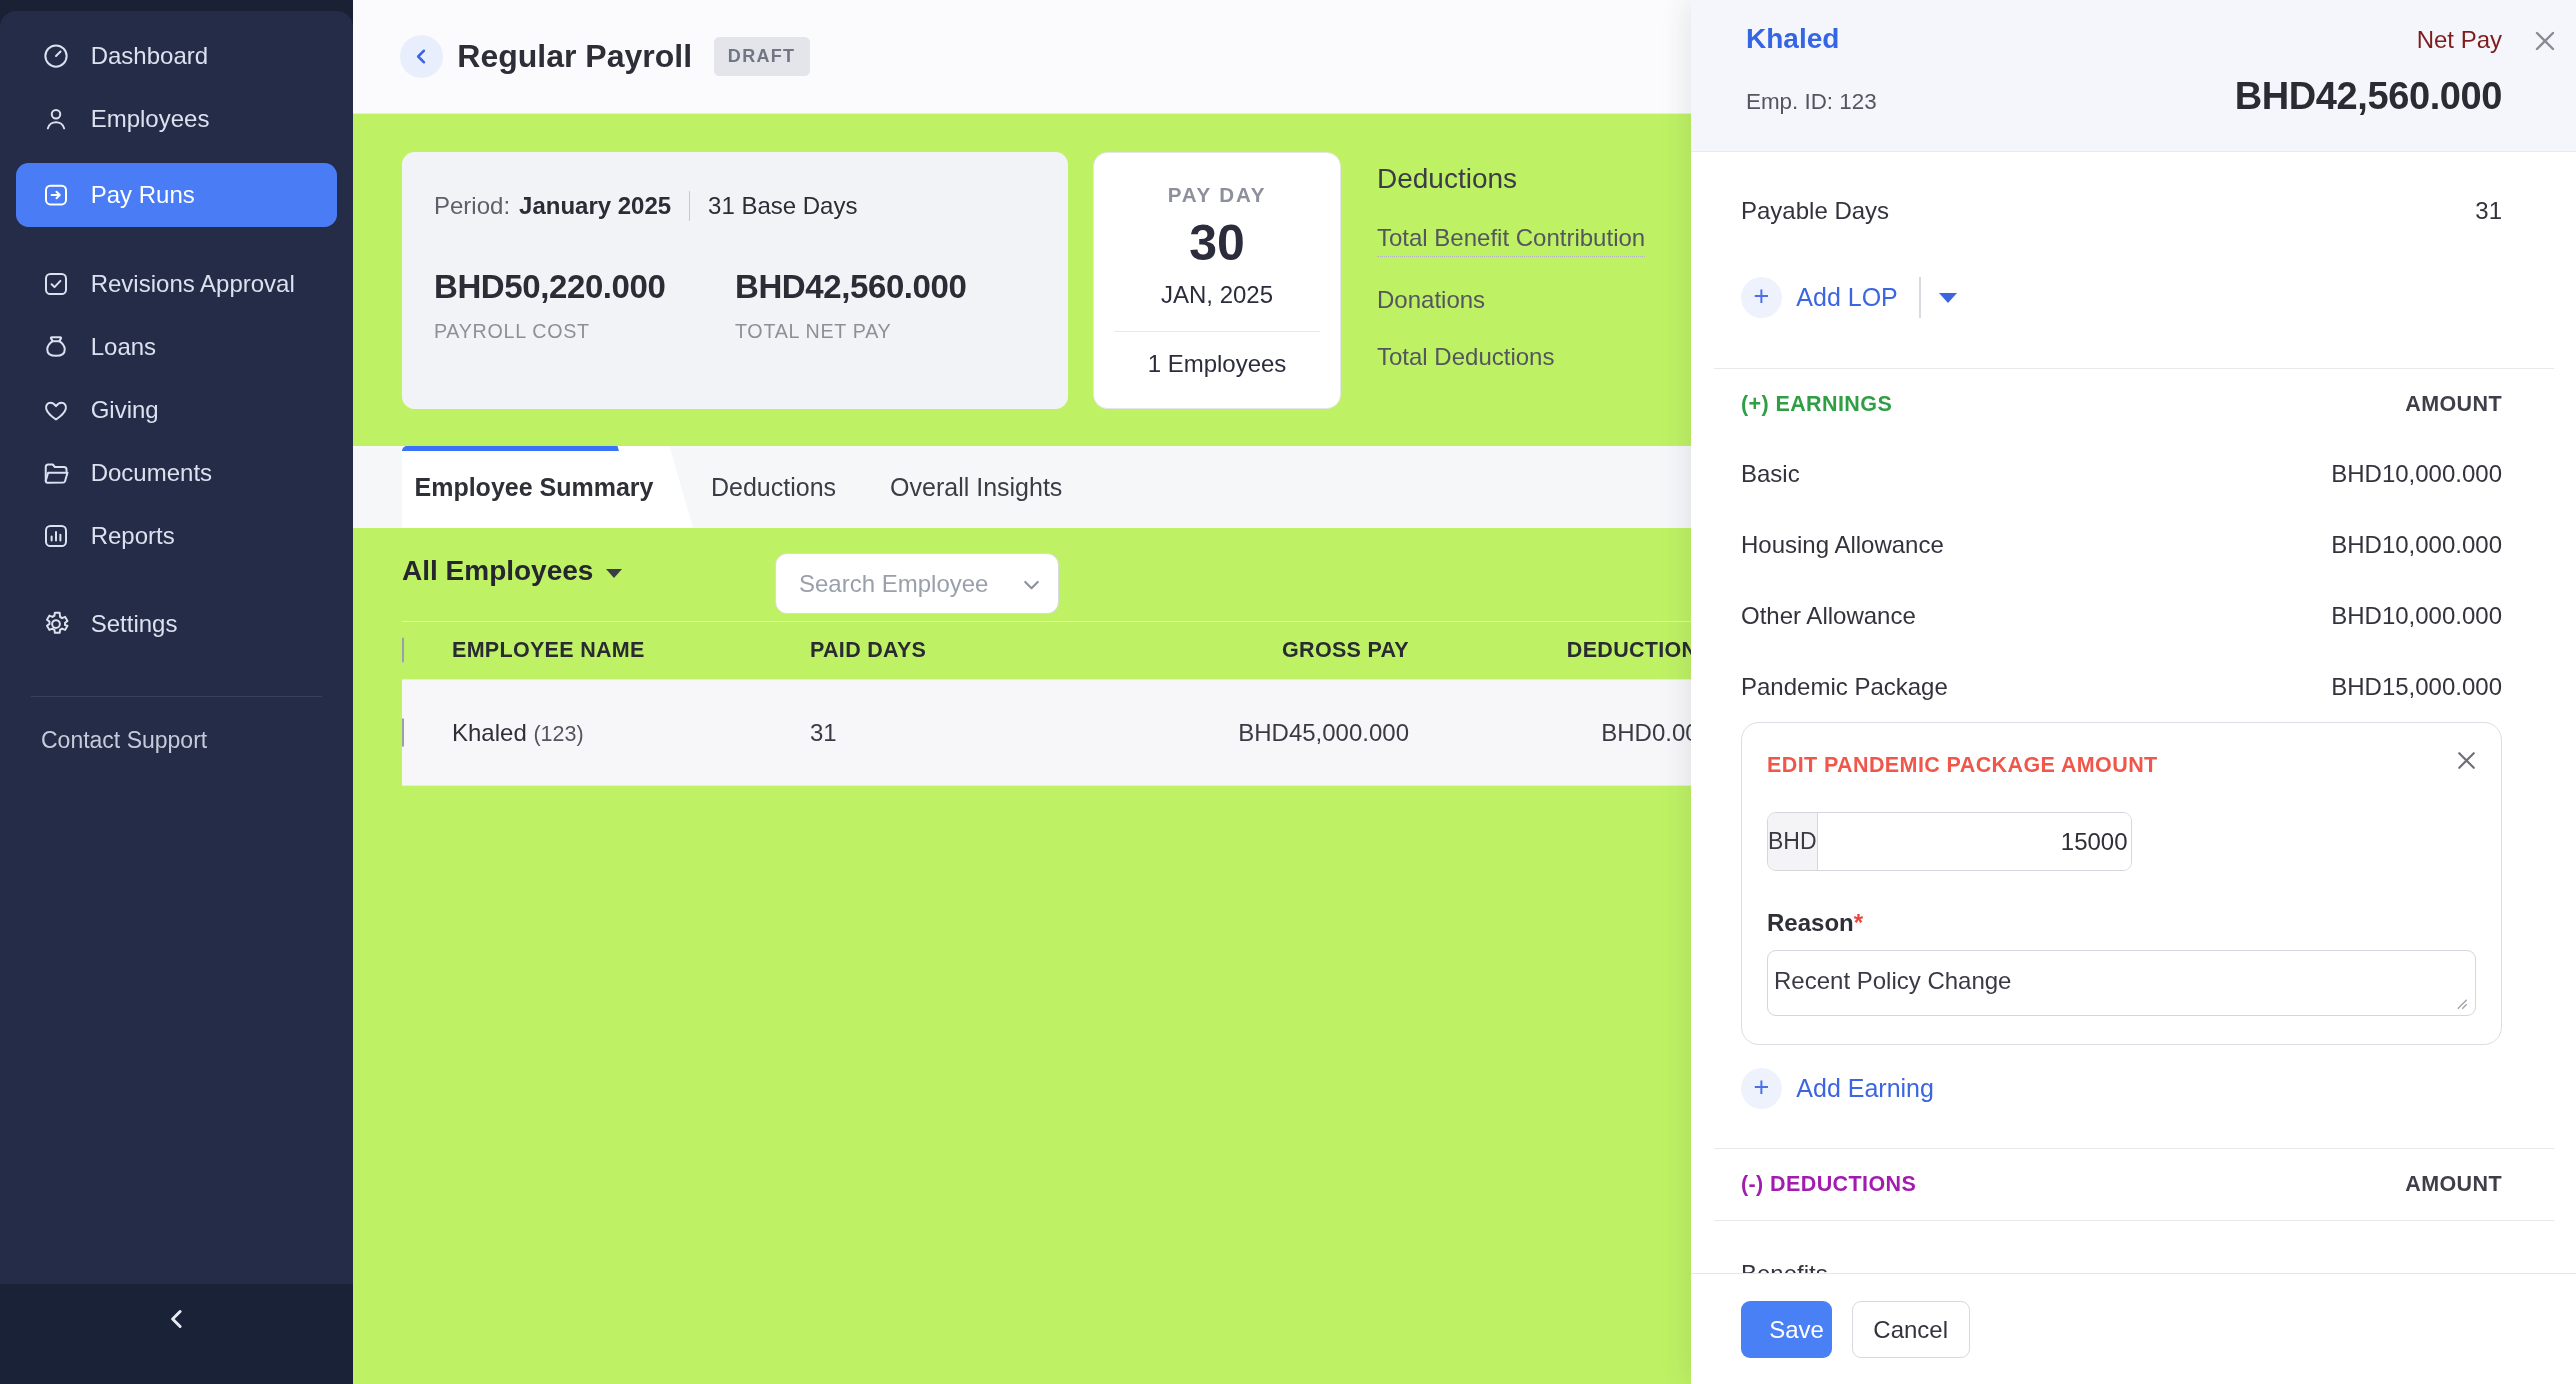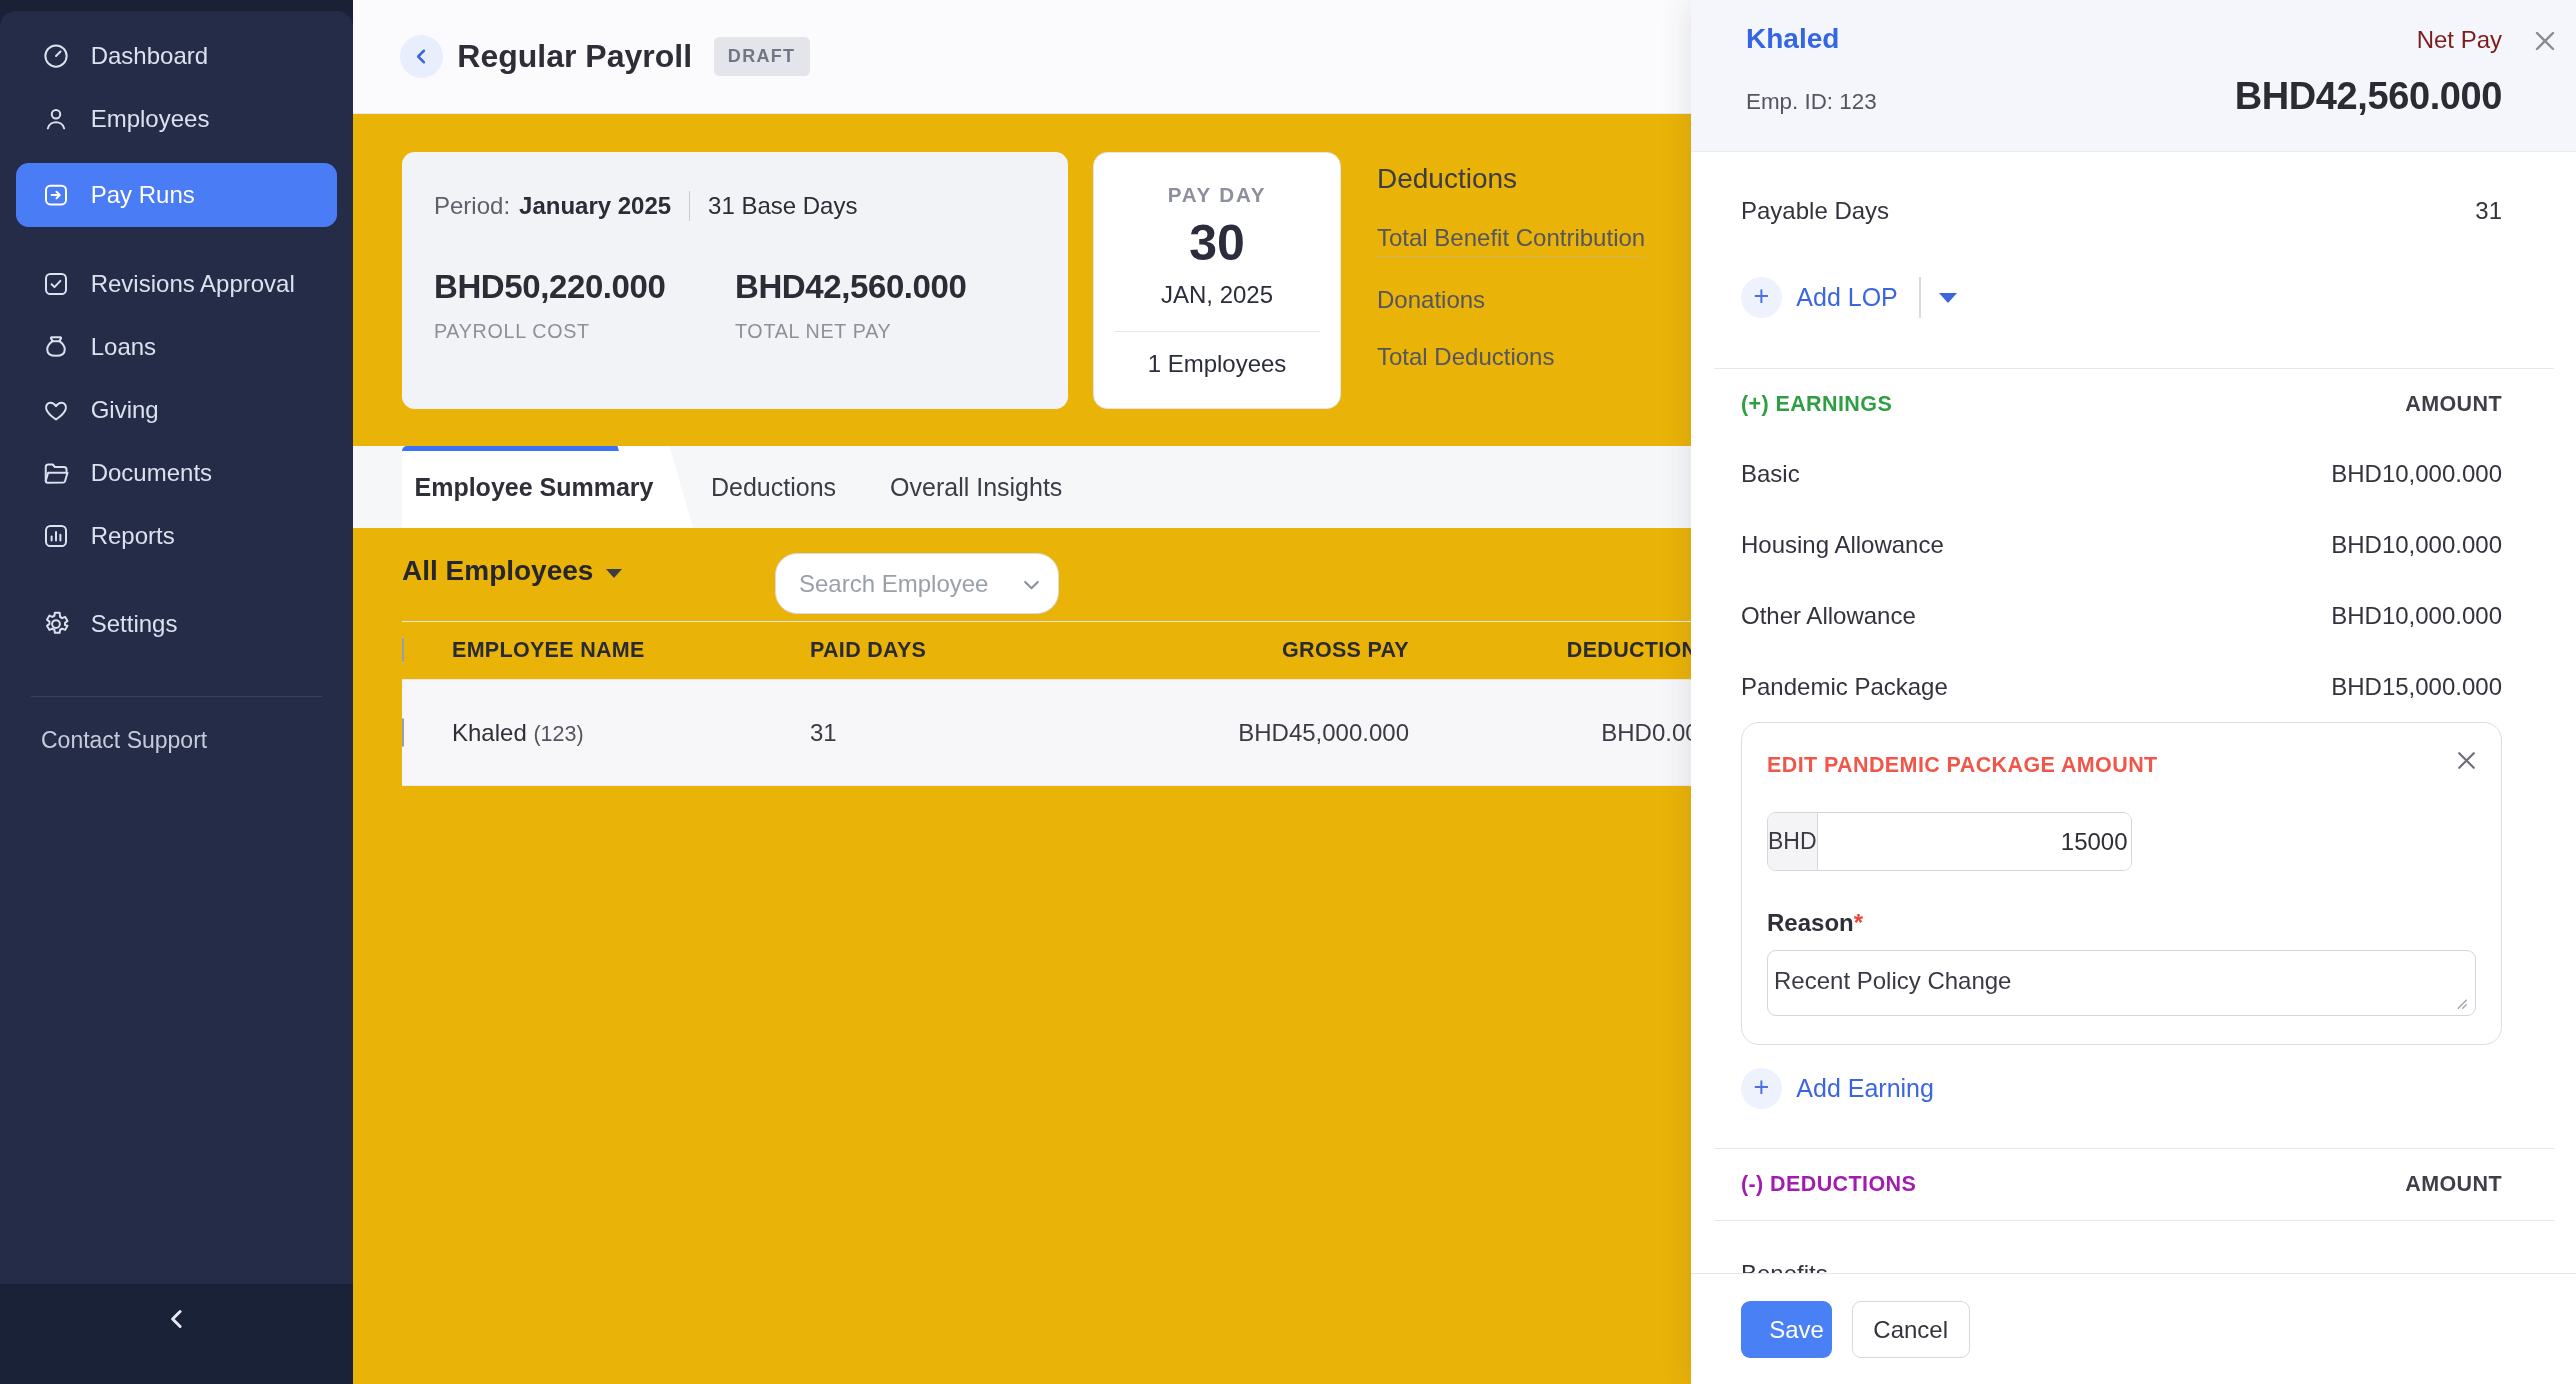--- a/index.html
+++ b/index.html
@@ -16,21 +16,21 @@
   .nav-pill { margin:12.5px 16px; background:#4a7df5; border-radius:12.5px; }
   .nav-pill .nav-item { padding-left:25px; color:#fff; height:64px; }
   .nav-pill .nav-item svg { stroke:#fff; }
   .gap-lg { margin-top:25px; }
   .side-divider { height:0.9px; background:#3a4159; margin:41px 31px 0 31px; }
   .contact { padding:30px 0 0 41px; color:#c6cbdb; font-size:23px; cursor:pointer; }
   .collapse-bar { position:absolute; left:0; right:0; bottom:0; height:101px; background:#1a2238; display:flex; align-items:flex-start; justify-content:center; cursor:pointer; }
   .collapse-bar svg { width:30px; height:30px; stroke:#e7eaf4; fill:none; stroke-width:2.4; stroke-linecap:round; stroke-linejoin:round; margin-top:19.7px; }
 
   
-  .main { position:absolute; left:353px; top:0; right:0; bottom:0; background:#eab308; }
+  .main { position:absolute; left:353px; top:0; right:0; bottom:0; background:#bef264; }
   .main-header { height:114px; background:#fbfbfd; border-bottom:0.9px solid #e9eaef; display:flex; align-items:center; padding-left:47px; }
   .back-btn { width:43px; height:43px; border-radius:50%; background:#e8eefb; display:flex; align-items:center; justify-content:center; cursor:pointer; }
   .back-btn svg { width:23px; height:23px; stroke:#3b66e0; fill:none; stroke-width:2.6; stroke-linecap:round; stroke-linejoin:round; }
   .page-title { margin-left:14.3px; font-size:32px; font-weight:600; color:#2e2e38; }
   .status-badge { margin-left:21.5px; background:#e3e5ea; color:#707683; font-size:18px; font-weight:700; letter-spacing:1.3px; padding:9px 14.3px; border-radius:5.4px; }
 
   .content { position:relative; }
 
   
   .cards-row { display:flex; align-items:flex-start; padding:38px 0 0 49px; }
@@ -64,21 +64,21 @@
   .tab-active::before { content:""; position:absolute; left:0; right:0; top:0; height:5.4px; background:#3b72f7; border-radius:10.7px 10.7px 0 0; }
   .tab-active::after { content:""; position:absolute; top:0; bottom:0; right:-27px; width:52px; background:#fff; transform:skewX(16deg); transform-origin:bottom; }
   .tab-active span { position:relative; z-index:1; }
   .tab { display:flex; align-items:center; padding:0 27px; font-size:25px; color:#3c3c46; cursor:pointer; }
   .tab-first { margin-left:18px; }
 
   
   .filter-row { position:relative; height:93px; }
   .all-emp { position:absolute; left:49px; top:27px; display:flex; align-items:center; font-size:28px; font-weight:600; color:#26262e; cursor:pointer; }
   .caret-down { width:0; height:0; border-left:8px solid transparent; border-right:8px solid transparent; border-top:9.8px solid #3c3c46; margin-left:12.5px; margin-top:5.4px; }
-  .search-box { position:absolute; left:422px; top:25px; width:284px; height:61px; border:0.9px solid #d9d9e0; border-radius:22px; background:#fff; }
+  .search-box { position:absolute; left:422px; top:25px; width:284px; height:61px; border:0.9px solid #d9d9e0; border-radius:12px; background:#fff; }
   .search-box input { width:100%; height:100%; border:none; outline:none; background:transparent; font-family:inherit;
                       font-size:24px; color:#3a3a44; padding:0 54px 0 23px; }
   .search-box input::placeholder { color:#9aa0ab; }
   .search-chevron { position:absolute; right:14.3px; top:18px; width:25px; height:25px; stroke:#8b919c; fill:none; stroke-width:2; stroke-linecap:round; stroke-linejoin:round; }
 
   
   .emp-table { margin-left:49px; width:1310px; }
   .thead { display:flex; align-items:center; height:59px; border-top:0.9px solid #e8e8ec; border-bottom:0.9px solid #e8e8ec;
            font-size:21.5px; font-weight:700; color:#2a2a33; letter-spacing:0.3px; }
   .trow { display:flex; align-items:center; height:106px; background:#f7f7f9; border-bottom:0.9px solid #eaeaee; font-size:24px; cursor:pointer; }

